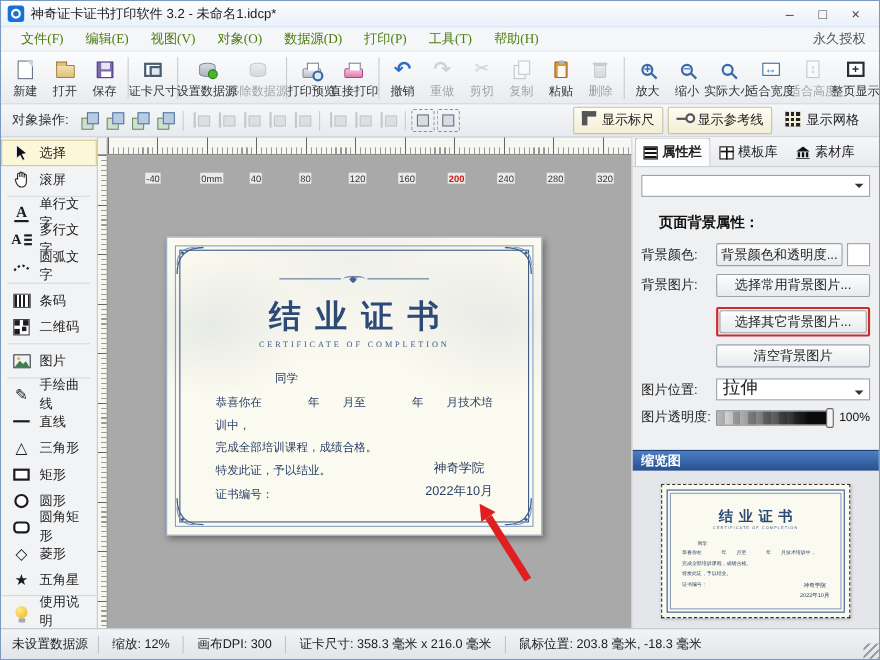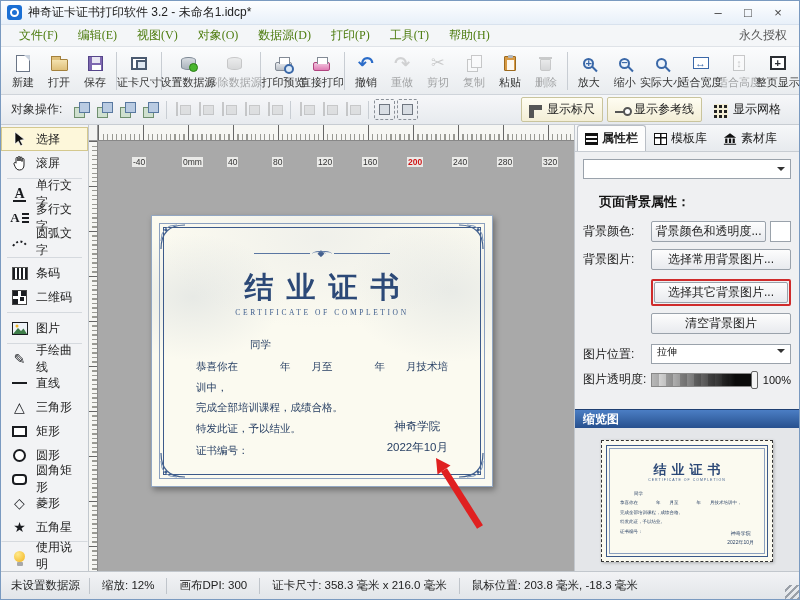--- a/index.html
+++ b/index.html
@@ -69,21 +69,21 @@
   .ob-label { font-size:12px; color:#333; margin:0 8px 0 6px; white-space:nowrap; }
   .obico { width:21px; height:21px; margin:0 1px; position:relative; border-radius:2px; }
   .ob-sep { width:1px; height:18px; background:#c8cdd3; margin:0 4px; }
   .ly::before { content:""; position:absolute; left:3px; top:8px; width:9px; height:9px; background:#cfe0cf; border:1px solid #6f8f6f; }
   .ly::after { content:""; position:absolute; left:8px; top:3px; width:9px; height:9px; background:#b9cbe2; border:1px solid #5878a0; }
   .al::before { content:""; position:absolute; left:4px; top:3px; width:2px; height:14px; background:#8a9098; }
   .al::after { content:""; position:absolute; left:8px; top:6px; width:9px; height:8px; background:#c3c9d0; border:1px solid #8a9098; }
   .gr { border:1px dashed #8a9098; }
   .gr::after { content:""; position:absolute; left:4px; top:4px; width:9px; height:9px; background:#d8dde3; border:1px solid #6f7680; }
   .view-toggles { margin-left:auto; display:flex; align-items:center; gap:4px; padding-right:6px; }
-  .vtbtn { display:flex; align-items:flex-end; gap:5px; font-size:12px; color:#222; padding:3px 7px; border:1px solid #c9c49c; background:linear-gradient(#fffdf2,#f3eed6); border-radius:2px; }
+  .vtbtn { display:flex; align-items:flex-start; gap:5px; font-size:12px; color:#222; padding:3px 7px; border:1px solid #c9c49c; background:linear-gradient(#fffdf2,#f3eed6); border-radius:2px; }
   .vtbtn.flat { border-color:transparent; background:transparent; }
   .v-ruler-ic { width:13px; height:13px; border-left:5px solid #555; border-top:5px solid #555; }
   .v-guide-ic { width:14px; height:13px; position:relative; }
   .v-guide-ic::before { content:""; position:absolute; left:0; top:6px; width:14px; height:2px; background:#555; }
   .v-guide-ic::after { content:""; position:absolute; left:8px; top:2px; width:5px; height:5px; background:#fff; border:2px solid #555; border-radius:50%; }
   .v-grid-ic { width:14px; height:14px; background:#222; background-image:repeating-linear-gradient(0deg,transparent 0 3px,#f3eed6 3px 5px),repeating-linear-gradient(90deg,transparent 0 3px,#f3eed6 3px 5px); }
 
   
   .toolbox { position:absolute; left:0; top:124px; width:88px; bottom:28px; background:#f2f3f5; border-right:1px solid #c2c7cd; display:flex; flex-direction:column; padding-top:2px; }
   .xrow { display:flex; align-items:center; height:24px; padding:0 4px 0 8px; gap:7px; font-size:12px; color:#222; border:1px solid transparent; flex:none; }
@@ -167,21 +167,21 @@
   .rp-combo { height:20px; background:#fff; border:1px solid #9aa2ab; display:flex; align-items:center; justify-content:flex-end; padding-right:5px; margin-bottom:12px; }
   .caret { width:0; height:0; border:4px solid transparent; border-top-color:#333; margin-top:4px; }
   .sect-title { font-size:13px; font-weight:bold; color:#111; margin:2px 16px 10px; }
   .prow { display:flex; align-items:center; margin-bottom:7px; }
   .plab { width:68px; font-size:12px; color:#222; flex:none; }
   .pbtn { flex:1; height:21px; background:linear-gradient(#fdfdfd,#e8eaee); border:1px solid #9aa2ab; border-radius:2px; font-size:12px; color:#222; display:flex; align-items:center; justify-content:center; white-space:nowrap; }
   .swatch { width:21px; height:21px; background:#fff; border:1px solid #9aa2ab; margin-left:4px; flex:none; }
   .redwrap { margin:2px 0 7px 68px; border:2px solid #cf2b2b; border-radius:2px; padding:1px; }
   .redwrap .pbtn { width:100%; }
   .clearrow { margin:0 0 10px 68px; }
-  .pselect { flex:1; height:20px; background:#fff; border:1px solid #9aa2ab; display:flex; align-items:flex-start; padding:0 5px; font-size:10px; color:#222; }
+  .pselect { flex:1; height:20px; background:#fff; border:1px solid #9aa2ab; display:flex; align-items:flex-end; padding:0 5px; font-size:16px; color:#222; }
   .pselect .caret { margin-left:auto; }
   .slider { flex:1; height:14px; position:relative; border:1px solid #888; background:
       linear-gradient(90deg, rgba(255,255,255,0), #0a0a0a 80%),
       repeating-linear-gradient(90deg,#b8b8b8 0 7px,#e6e6e6 7px 14px); }
   .slider-handle { position:absolute; right:-2px; top:-3px; width:7px; height:18px; background:#f4f4f4; border:1px solid #666; border-radius:2px; }
   .sliderval { font-size:11px; color:#111; margin-left:6px; flex:none; }
   .thumb-header { margin:14px -8px 0; height:19px; background:linear-gradient(#4b7ec4,#27508e); color:#fff; font-size:12px; font-weight:bold; display:flex; align-items:center; padding:0 8px; border-top:1px solid #1e3f72; }
   .thumb-area { margin:0 -8px; flex:1; background:#e4e6e9; display:flex; align-items:flex-start; justify-content:center; padding-top:12px; }
   .minicert { width:172px; height:122px; background:#fbfaf0; border:1px dashed #333; position:relative; box-shadow:1px 1px 3px rgba(0,0,0,.25); }
   .minicert .mframe { position:absolute; inset:4px; border:1px solid #3c5a8a; }

